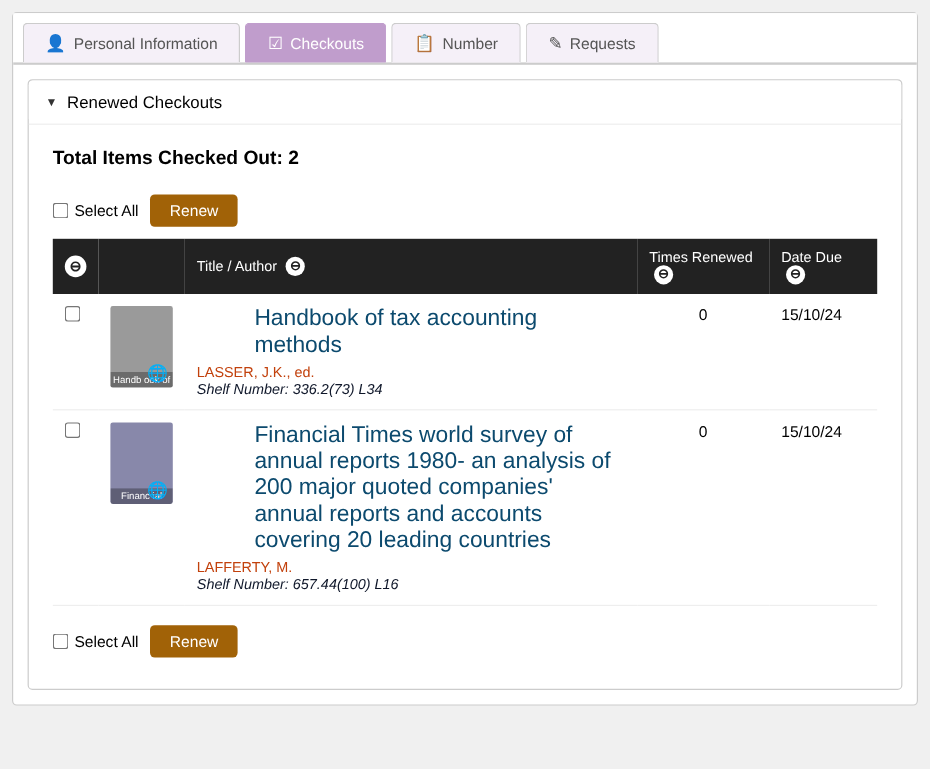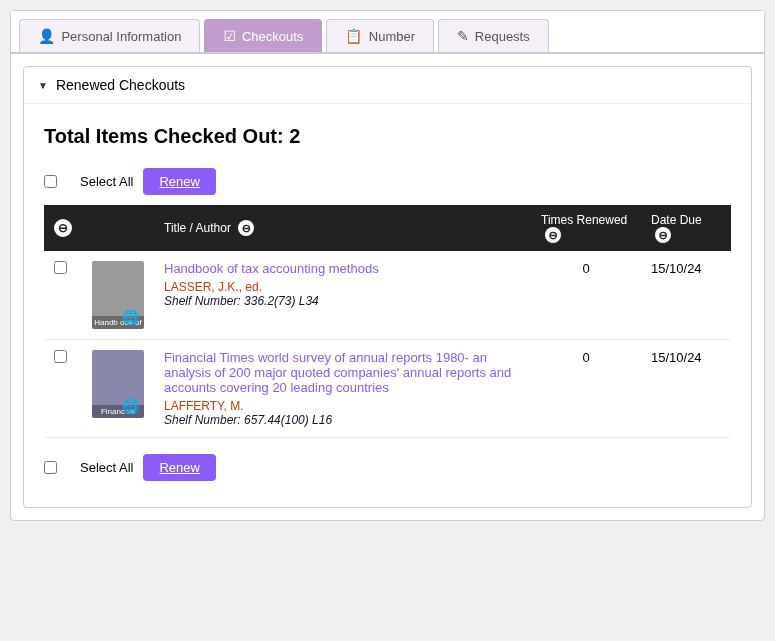--- a/index.html
+++ b/index.html
@@ -78,48 +78,47 @@
     .accordion-body {
       padding: 16px 20px;
       border-top: 1px solid #eee;
     }
 
     
     .summary {
       margin-bottom: 16px;
     }
     .summary p {
-      font-size: 20px;
+      font-size: 16px;
       font-weight: bold;
       line-height: 1.6;
     }
 
     
     .action-bar {
       display: flex;
       align-items: center;
       gap: 10px;
       margin-bottom: 10px;
     }
     .action-bar label {
       display: flex;
       align-items: center;
-      gap: 23px;
+      gap: 5px;
       font-size: 13px;
       cursor: pointer;
     }
     .renew-btn {
-      background: #8b5cf6;
+      background: #a16207;
       color: #fff;
       border: none;
       padding: 6px 16px;
       border-radius: 4px;
       font-size: 13px;
       cursor: pointer;
-      text-decoration: underline;
     }
 
     
     .checkout-table {
       width: 100%;
       border-collapse: collapse;
       margin-bottom: 16px;
     }
     .checkout-table thead tr {
       background: #222;
@@ -188,26 +187,27 @@
       width: 100%;
       word-break: break-word;
     }
     .book-cover-globe {
       position: absolute;
       bottom: 4px;
       right: 4px;
       font-size: 14px;
     }
     .book-title-link {
-      color: #8b5cf6;
+      color: #0c4a6e;
       text-decoration: none;
-      font-size: 13px;
+      font-size: 19px;
       display: block;
       margin-bottom: 4px;
       cursor: pointer;
+      margin-left: 48px;
     }
     .book-author {
       font-size: 12px;
       color: #c2410c;
     }
     .book-shelf {
       font-size: 12px;
       color: #0f172a;
       font-style: italic;
     }

